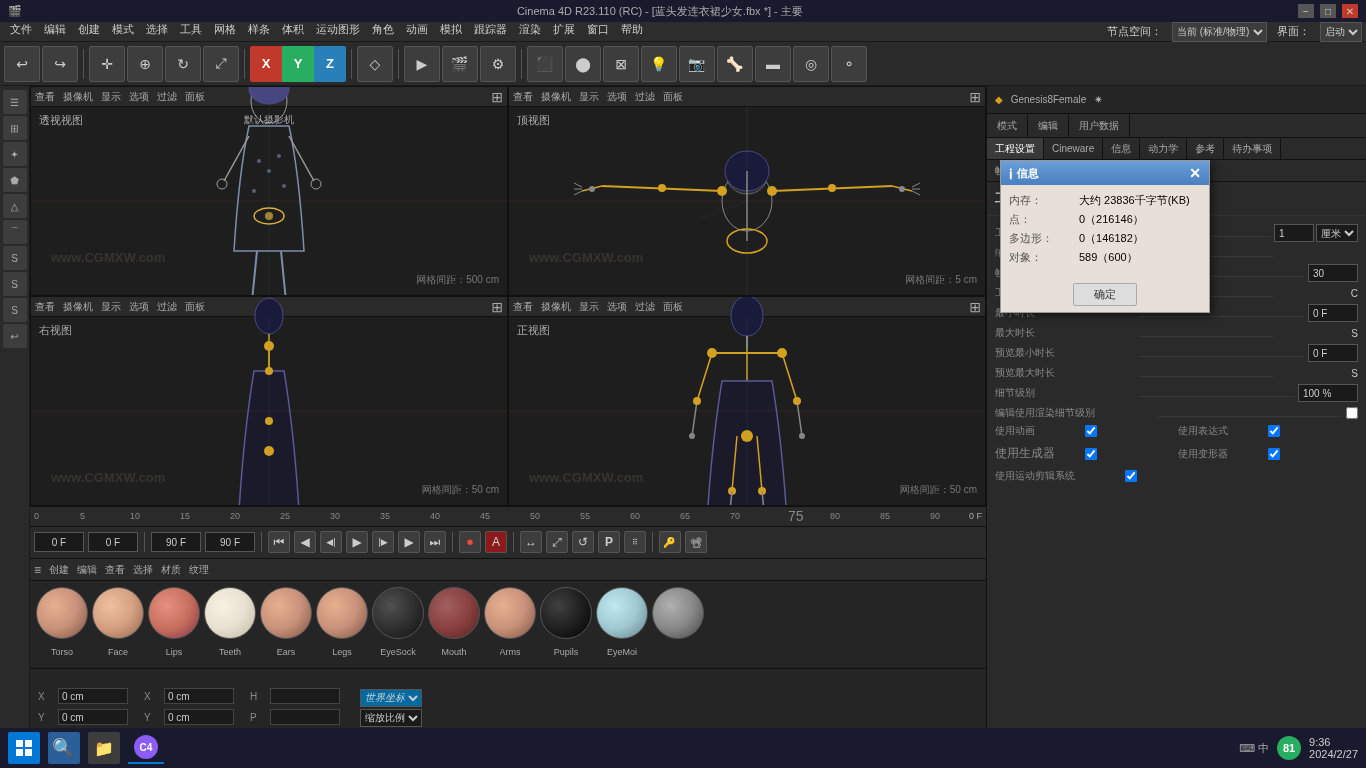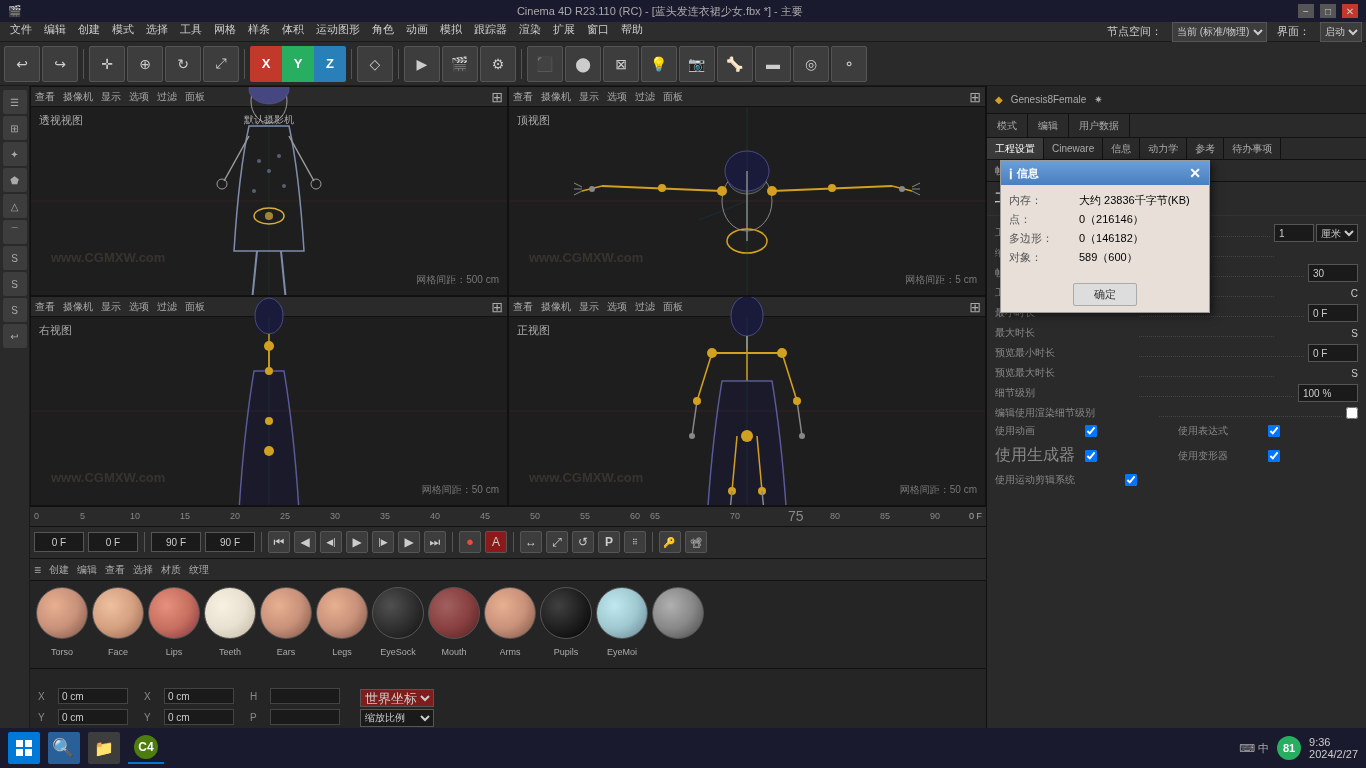--- a/index.html
+++ b/index.html
@@ -436,21 +436,21 @@
         <span style="position:absolute; left:150px; font-size:9px; color:#888;">15</span>
         <span style="position:absolute; left:200px; font-size:9px; color:#888;">20</span>
         <span style="position:absolute; left:250px; font-size:9px; color:#888;">25</span>
         <span style="position:absolute; left:300px; font-size:9px; color:#888;">30</span>
         <span style="position:absolute; left:350px; font-size:9px; color:#888;">35</span>
         <span style="position:absolute; left:400px; font-size:9px; color:#888;">40</span>
         <span style="position:absolute; left:450px; font-size:9px; color:#888;">45</span>
         <span style="position:absolute; left:500px; font-size:9px; color:#888;">50</span>
         <span style="position:absolute; left:550px; font-size:9px; color:#888;">55</span>
         <span style="position:absolute; left:600px; font-size:9px; color:#888;">60</span>
-        <span style="position:absolute; left:620px; font-size:9px; color:#888;">65</span>
+        <span style="position:absolute; left:650px; font-size:9px; color:#888;">65</span>
         <span style="position:absolute; left:700px; font-size:9px; color:#888;">70</span>
         <span style="position:absolute; left:758px; font-size:14px; color:#888;">75</span>
         <span style="position:absolute; left:800px; font-size:9px; color:#888;">80</span>
         <span style="position:absolute; left:850px; font-size:9px; color:#888;">85</span>
         <span style="position:absolute; left:900px; font-size:9px; color:#888;">90</span>
         <span style="position:absolute; right:4px; font-size:9px; color:#aaa;">0 F</span>
       </div>
 
       <div id="timeline-controls">
         <div class="tl-time">0 F</div>
@@ -597,21 +597,21 @@
           <div class="coord-row">
             <span class="coord-label">P</span>
             <input type="text" class="coord-input" value="" style="">
           </div>
           <div class="coord-row">
             <span class="coord-label">B</span>
             <input type="text" class="coord-input" value="" style="">
           </div>
         </div>
         <div style="display:flex; flex-direction:column; gap:2px; margin-left: 4px;">
-          <select style="background:#7f1d1d;border:1px solid #555;color:#ccc;height:18px;font-size:13px;">
+          <select style="background:#0369a1;border:1px solid #555;color:#ccc;height:18px;font-size:10px;font-style:italic;">
             <option>世界坐标</option>
           </select>
           <select style="background:#1a1a1a;border:1px solid #555;color:#ccc;height:18px;font-size:10px;">
             <option>缩放比例</option>
           </select>
           <button class="coord-btn">应用</button>
         </div>
       </div>
     </div>
   </div>
@@ -700,21 +700,21 @@
       <div style="display:grid; grid-template-columns: 1fr 1fr; gap: 3px; margin-top: 4px;">
         <div class="prop-row">
           <span class="prop-label" style="width:90px; font-size:10px;">使用动画</span>
           <input type="checkbox" checked="" class="prop-checkbox" style="">
         </div>
         <div class="prop-row">
           <span class="prop-label" style="width:90px; font-size:10px;">使用表达式</span>
           <input type="checkbox" checked="" class="prop-checkbox" style="">
         </div>
         <div class="prop-row">
-          <span class="prop-label" style="width:90px; font-size:16px;">使用生成器</span>
+          <span class="prop-label" style="width:90px; font-size:12px;">使用生成器</span>
           <input type="checkbox" checked="" class="prop-checkbox" style="">
         </div>
         <div class="prop-row">
           <span class="prop-label" style="width:90px; font-size:10px;">使用变形器</span>
           <input type="checkbox" checked="" class="prop-checkbox" style="">
         </div>
         <div class="prop-row" style="grid-column: span 2;">
           <span class="prop-label" style="width:130px; font-size:10px;">使用运动剪辑系统</span>
           <input type="checkbox" checked="" class="prop-checkbox" style="">
         </div>
@@ -757,21 +757,21 @@
     <svg width="18" height="18" viewBox="0 0 18 18">
       <rect x="1" y="1" width="7" height="7" fill="white"></rect>
       <rect x="10" y="1" width="7" height="7" fill="white"></rect>
       <rect x="1" y="10" width="7" height="7" fill="white"></rect>
       <rect x="10" y="10" width="7" height="7" fill="white"></rect>
     </svg>
   </div>
   <div style="width:32px; height:32px; background:#2a6099; display:flex; align-items:center; justify-content:center; border-radius:2px; cursor:pointer; font-size:18px; color:white;">🔍</div>
   <div style="width:32px; height:32px; background:#3d3d3d; display:flex; align-items:center; justify-content:center; border-radius:2px; cursor:pointer; font-size:16px;">📁</div>
   <div style="width:36px; height:32px; background:#1a1a2e; border-bottom:2px solid #0078d7; display:flex; align-items:center; justify-content:center; cursor:pointer;">
-    <div style="width:24px; height:24px; background:#4d7c0f; border-radius:50%; display:flex; align-items:center; justify-content:center; font-size:12px; font-weight:bold; color:white;">C4</div>
+    <div style="width:24px; height:24px; background:#8b5cf6; border-radius:50%; display:flex; align-items:center; justify-content:center; font-size:10px; font-weight:bold; color:white;">C4</div>
   </div>
   <div style="margin-left:auto; display:flex; align-items:center; gap:8px; font-size:11px; color:#aaa;">
     <span>⌨ 中</span>
     <div style="width:24px; height:24px; background:#27ae60; border-radius:50%; display:flex; align-items:center; justify-content:center; font-size:11px; font-weight:bold; color:white;">81</div>
     <div style="display:flex; flex-direction:column; align-items:flex-start; font-size:11px; color:#ccc;">
       <span>9:36</span>
       <span>2024/2/27</span>
     </div>
   </div>
 </div>

